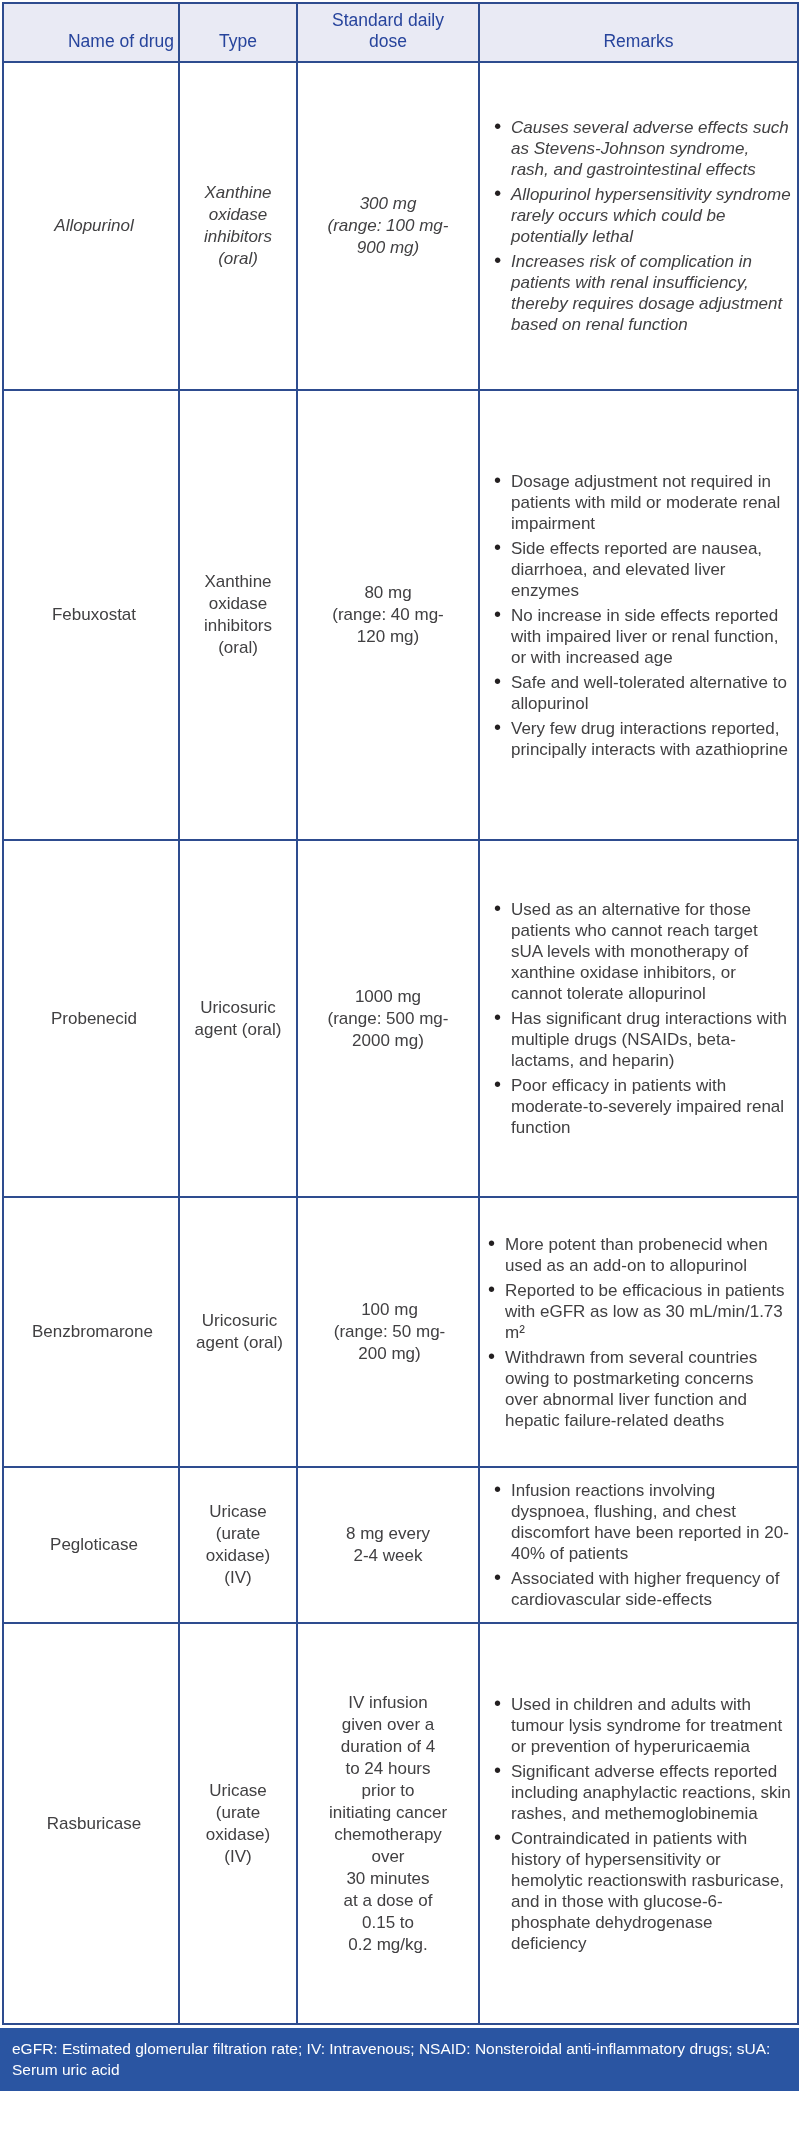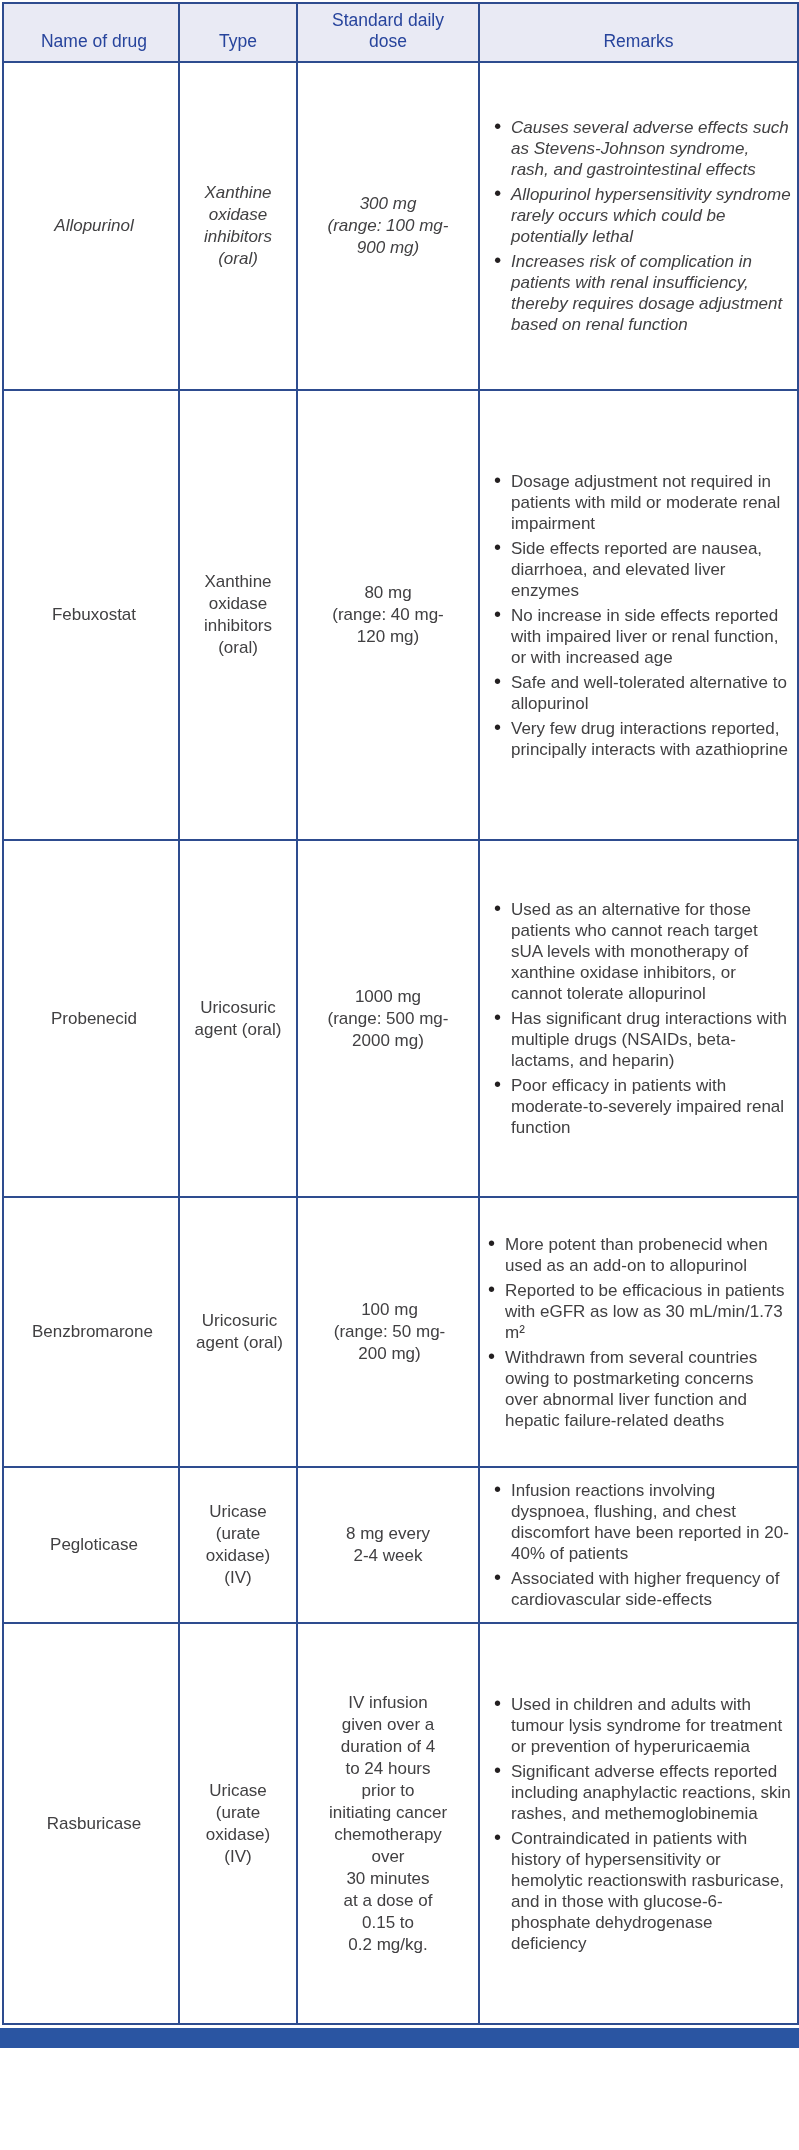--- a/index.html
+++ b/index.html
@@ -24,21 +24,21 @@
     box-sizing:border-box;
   }
   .drug-table thead th{
     background:var(--header-bg);
     color:var(--header-text);
     font-size:17.5px;font-weight:400;
     vertical-align:bottom;text-align:center;
     padding:6px 4px 9px 4px;height:56px;
     white-space:pre-line;line-height:21px;
   }
-  .drug-table thead th.col-name{text-align:center;padding-left:10px;}
+  .drug-table thead th.col-name{text-align:right;padding-left:10px;}
   .drug-table tbody td{
     color:var(--body-text);font-size:17px;vertical-align:middle;
     background:#ffffff;
   }
   td.cell-name{text-align:center;padding:4px 4px 4px 10px;line-height:22px;}
   td.cell-type,td.cell-dose{
     text-align:center;padding:6px 4px;white-space:pre-line;line-height:22px;
   }
   td.cell-remarks{padding:12px 6px 12px 13px;}
   ul.remarks-list{margin:0;padding:0;list-style:none;}
@@ -196,14 +196,15 @@
               <li>Used in children and adults with tumour lysis syndrome for treatment or prevention of hyperuricaemia</li>
               <li>Significant adverse effects reported including anaphylactic reactions, skin rashes, and methemoglobinemia</li>
               <li>Contraindicated in patients with history of hypersensitivity or hemolytic reactionswith rasburicase, and in those with glucose-6-phosphate dehydrogenase deficiency</li>
             </ul>
     </td>
   </tr>
 </tbody>
   </table>
 
   <div class="caption">
+    <div class="cap-notes">eGFR: Estimated glomerular filtration rate; IV: Intravenous; NSAID: Nonsteroidal anti-inflammatory drugs; sUA: Serum uric acid</div>
   </div>
 </div>
 
 </body></html>

